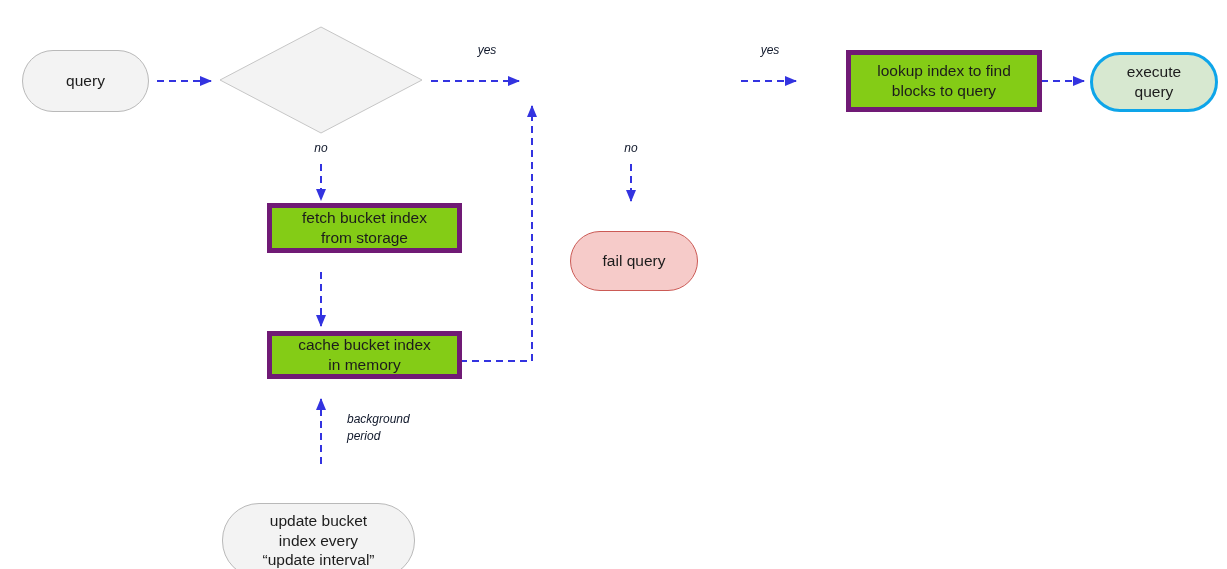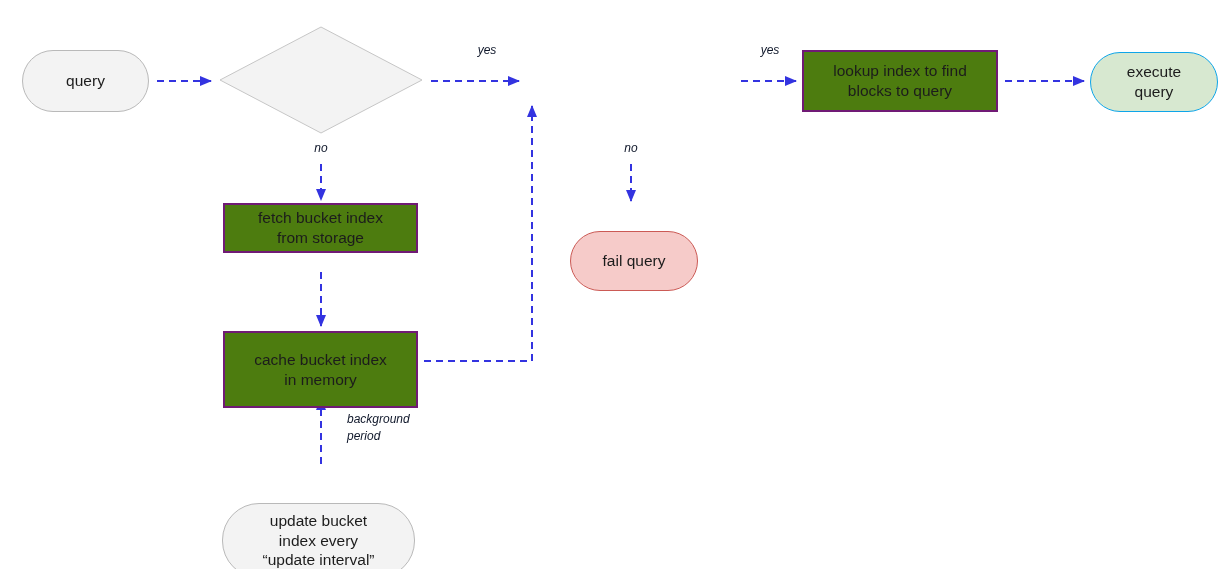--- a/index.html
+++ b/index.html
@@ -23,30 +23,31 @@
     align-items: center;
     justify-content: center;
     box-sizing: border-box;
     font-size: 15.5px;
     line-height: 1.28;
     color: #1c1c1c;
     text-align: center;
   }
   .label { white-space: pre-line; }
   .process {
-    background: #4d7c0f;
-    border: 2px solid #701a75;
+    background: #84cc16;
+    border: 5px solid #701a75;
+    margin-left: 44px;
   }
   .stadium {
     background: #f3f3f3;
     border: 1px solid #b9b9b9;
   }
   .stadium-success {
     background: #d7e8d0;
-    border: 1px solid #0ea5e9;
+    border: 3px solid #0ea5e9;
   }
   .stadium-fail {
     background: #f6cbc9;
     border: 1px solid #cb5a55;
   }
   .decision { background: transparent; border: none; }
   .decision svg { position: absolute; left: 0; top: 0; }
   .decision .label { position: relative; z-index: 1; }
   .edge-label {
     position: absolute;
@@ -100,21 +101,21 @@
   <div class="node stadium-success" style="left:1090px; top:52px; width:128px; height:60px; border-radius:30px;">
     <div class="label">execute
 query</div>
   </div>
 
   <div class="node process" style="left:223px; top:203px; width:195px; height:50px;">
     <div class="label">fetch bucket index
 from storage</div>
   </div>
 
-  <div class="node process" style="left:223px; top:331px; width:195px; height:77px;">
+  <div class="node process" style="left:223px; top:331px; width:195px; height:48px;">
     <div class="label">cache bucket index
 in memory</div>
   </div>
 
   <div class="node stadium-fail" style="left:570px; top:207px; width:128px; height:60px; border-radius:30px;margin-top:24px;">
     <div class="label">fail query</div>
   </div>
 
   <div class="node stadium" style="left:222px; top:471px; width:193px; height:75px; border-radius:37px;margin-top:32px;">
     <div class="label">update bucket

